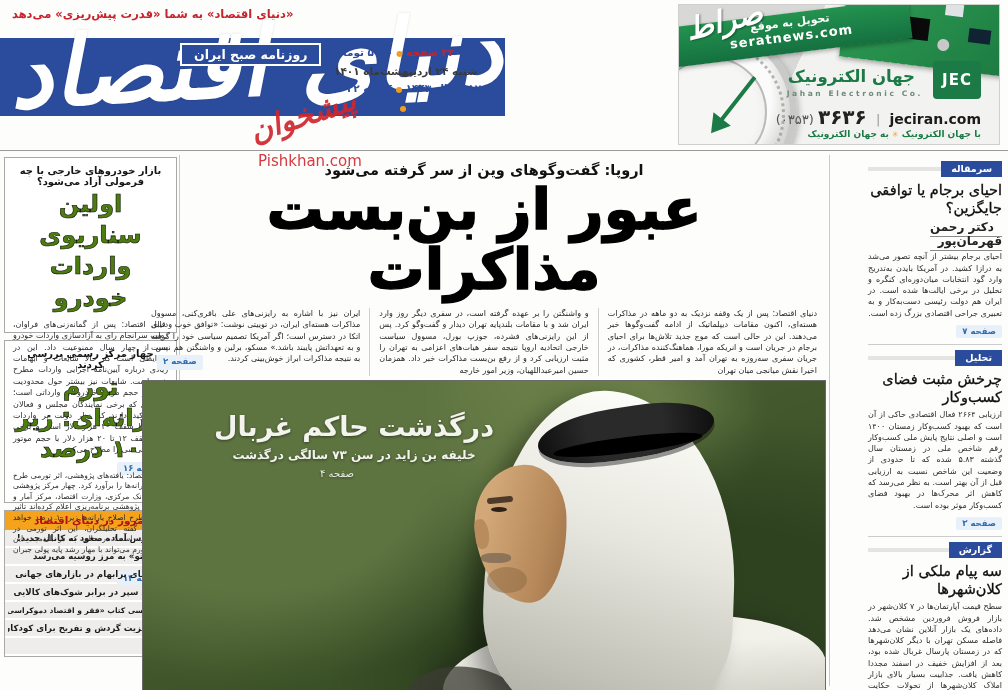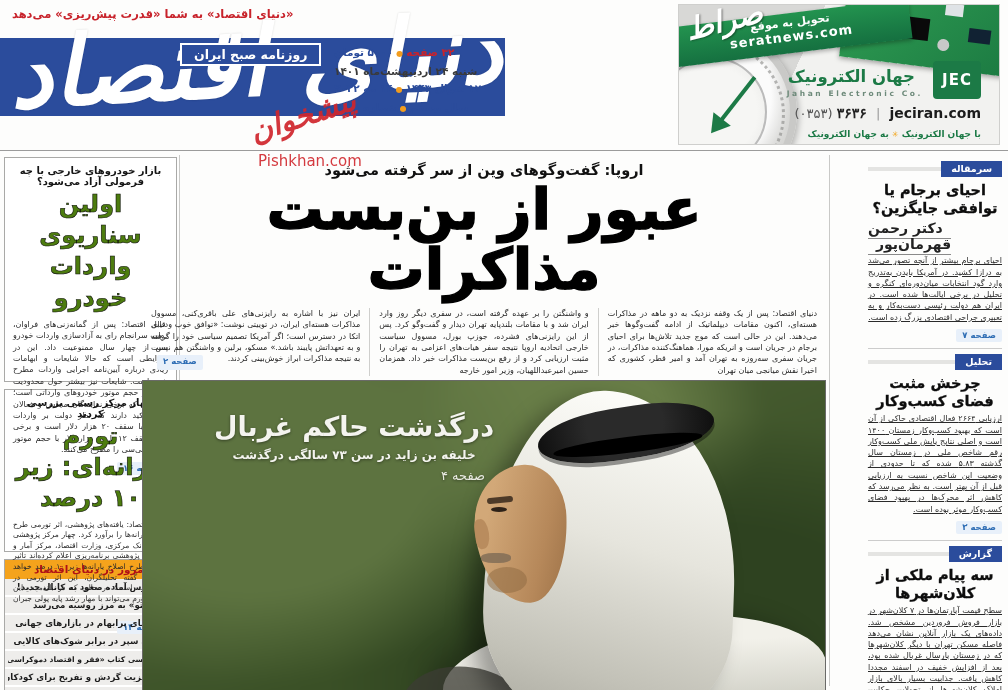--- a/index.html
+++ b/index.html
@@ -29,42 +29,42 @@
   .ad .banner { position:absolute; left:-8px; top:8px; width:240px; height:40px; background:linear-gradient(#23934f,#157040); transform:rotate(-7deg); box-shadow:0 2px 4px rgba(0,0,0,.3); color:#fff; text-align:center; padding-top:3px; }
   .ad .banner .b1 { font-size:11px; font-weight:bold; display:block; }
   .ad .banner .b2 { font-size:13px; font-weight:bold; letter-spacing:1px; display:block; }
   .ad .serat { position:absolute; left:6px; top:-2px; color:#fff; font-size:30px; font-weight:bold; font-style:italic; transform:rotate(-14deg); text-shadow:1px 1px 2px rgba(0,0,0,.4); z-index:5; }
   .ad .pcb { position:absolute; right:-14px; top:-12px; width:170px; height:74px; background:linear-gradient(135deg,#2f9e53,#1c7a42); transform:rotate(7deg); box-shadow:0 2px 5px rgba(0,0,0,.35); }
   .ad .pcb i { position:absolute; background:#123; }
   .ad .brand-fa { position:absolute; right:84px; top:62px; color:#1c7a46; font-size:16.5px; font-weight:bold; direction:rtl; }
   .ad .brand-en { position:absolute; right:76px; top:84px; color:#6d8a7a; font-size:7.5px; font-weight:bold; letter-spacing:2.6px; }
   .ad .jec { position:absolute; right:18px; top:56px; width:48px; height:38px; background:#1c7a46; border-radius:4px; color:#fff; font-size:15px; font-weight:bold; text-align:center; line-height:38px; letter-spacing:1px; }
   .ad .phones { position:absolute; right:18px; top:100px; font-size:13px; color:#222; white-space:nowrap; }
-  .ad .phones .big { font-size:14px; font-weight:bold;font-family:Liberation Serif, serif; }
+  .ad .phones .big { font-size:20px; font-weight:bold; }
   .ad .phones .code { font-size:13px; color:#555;margin-top:13px; }
   .ad .phones .bar { color:#999; padding:0 5px; }
   .ad .phones .site { font-weight:bold; font-size:14px; color:#1b1b1b; }
   .ad .tagline { position:absolute; right:18px; top:124px; font-size:9px; font-weight:bold; color:#1c7a46; direction:rtl; }
   .ad .sun { color:#f2a71f; font-size:8px; padding:0 3px; }
 
   
   .vr { position:absolute; top:155px; bottom:4px; width:1px; background:#c9c9c7; }
   
 
   
   .sidebar { position:absolute; top:156px; right:6px; width:134px; }
   .sb-block { padding:5px 0 6px; border-bottom:1px solid #ccc; position:relative; }
   .sb-block:last-child { border-bottom:none; }
   .sb-sec { display:flex; align-items:center; margin-bottom:4px; }
   .sb-badge { background:#2b4c9c; color:#fff; font-size:9.5px; font-weight:bold; padding:2px 10px 3px; }
   .sb-sec::after { content:""; flex:1; height:4px; background:#e4e4e2; }
-  .sb-title { font-size:14.5px; font-weight:bold; color:#0d0d0d; text-align:center; line-height:1.25; margin-bottom:3px; -webkit-text-stroke:.3px #0d0d0d; }
-  .sb-byline { text-align:left; font-size:14px; font-weight:bold; color:#222; margin-bottom:3px; }
+  .sb-title { font-size:14.5px; font-weight:normal; color:#0d0d0d; line-height:1.25; margin-bottom:3px; -webkit-text-stroke:.3px #0d0d0d; }
+  .sb-byline { text-align:right; font-size:12px; font-weight:bold; color:#222; margin-bottom:3px; }
   .sb-byline span { border-bottom:1px solid #8a8a8a; padding:0 8px 2px; }
-  .sb-body { font-size:8px; line-height:11.3px; color:#2a2a2a; text-align:justify;text-decoration:underline; }
+  .sb-body { font-size:8px; line-height:11.3px; color:#2a2a2a; text-align:justify; }
   .pref { display:inline-block; margin-top:3px; background:#e8f0fa; color:#2e6db4; font-size:8.5px; font-weight:bold; padding:1px 6px 2px; border-radius:2px; }
 
   
   .leftcol { position:absolute; top:157px; left:4px; width:173px; }
   .lbox { border:1px solid #a9a9a7; background:#fff; padding:7px 8px 6px; margin-bottom:7px; }
   .l-kicker { text-align:center; font-size:10px; font-weight:bold; color:#151515; margin-bottom:2px; }
   .l-title { text-align:center; font-size:24px; font-weight:bold; color:#4d7c0f; line-height:1.3; -webkit-text-stroke:.6px #0b0b0b; margin-bottom:5px; }
   .l-body { font-size:8px; line-height:11.4px; color:#2a2a2a; text-align:justify; }
   .today { border:1px solid #a9a9a7; background:#fff; }
   .t-head { background:#f5a31c; color:#b01116; font-size:10.5px; font-weight:bold; text-align:center; padding:3px 0 4px; }
@@ -99,21 +99,21 @@
   .brow { position:absolute; left:344px; top:116px; width:26px; height:6px; background:#4d3a28; border-radius:3px; transform:rotate(-6deg); }
   .eye { position:absolute; left:348px; top:126px; width:16px; height:5px; background:#2e2218; border-radius:50%; }
   .nose { position:absolute; left:332px; top:138px; width:14px; height:30px; background:#b98c5e; border-radius:40% 60% 60% 40%; transform:rotate(-8deg); }
   .moust { position:absolute; left:338px; top:172px; width:30px; height:10px; background:#7d6a55; border-radius:40%; opacity:.8; }
   .chinshadow { position:absolute; left:344px; top:186px; width:40px; height:26px; background:#8f6b44; border-radius:50%; opacity:.55; }
   .cloak { position:absolute; left:300px; top:236px; width:384px; height:140px; background:linear-gradient(#f2f1ea 20%,#ccccc2 70%,#b0b0a6); border-radius:46% 40% 0 0; transform:rotate(-3deg); box-shadow:-18px -4px 24px rgba(0,0,0,.25); }
   .shoulder-dark { position:absolute; left:258px; top:286px; width:130px; height:90px; background:#3c3c34; border-radius:50% 50% 0 0; transform:rotate(8deg); opacity:.75; }
   .photo-cap { position:absolute; left:46px; top:30px; width:330px; text-align:center; color:#f4f4ef; direction:rtl; z-index:5; text-shadow:0 1px 3px rgba(0,0,0,.45); }
   .pc-title { font-size:27px; font-weight:bold; letter-spacing:0; }
   .pc-sub { font-size:12px; font-weight:bold; margin-top:6px; }
-  .pc-page { font-size:13px; margin-top:6px; text-align:right; padding-right:34px; opacity:.92; }
+  .pc-page { font-size:10px; margin-top:6px; text-align:center; padding-right:34px; opacity:.92; }
 </style>
 </head>
 <body>
 
 <div class="page">
 
   <div class="slogan">«دنیای اقتصاد» به شما «قدرت پیش‌ریزی» می‌دهد</div>
   <div class="band"></div>
   <div class="mast-script">دنیای اقتصاد</div>
   <div class="morning-box">روزنامه صبح ایران</div>
@@ -191,21 +191,21 @@
         </div>
       <h3 class="sb-title">سه پیام ملکی از کلان‌شهرها</h3>
       <p class="sb-body">سطح قیمت آپارتمان‌ها در ۷ کلان‌شهر در بازار فروش فروردین مشخص شد. داده‌های یک بازار آنلاین نشان می‌دهد فاصله مسکن تهران با دیگر کلان‌شهرها که در زمستان پارسال غربال شده بود، بعد از افزایش خفیف در اسفند مجددا کاهش یافت. جذابیت بسیار بالای بازار املاک کلان‌شهرها از تحولات حکایت دارد؛ سه سطح تورم ملکی تصویر شده است.</p>
 
     </div>
 
   </aside>
 
   <aside class="leftcol">
 
-    <div class="lbox" style="height:225px">
+    <div class="lbox" style="height:176px">
       <div class="l-kicker">بازار خودروهای خارجی با چه فرمولی آزاد می‌شود؟</div>
       <h2 class="l-title">اولین سناریوی واردات خودرو</h2>
       <p class="l-body">دنیای اقتصاد: پس از گمانه‌زنی‌های فراوان، دولت سرانجام رای به آزادسازی واردات خودرو پس از چهار سال ممنوعیت داد. این در شرایطی است که حالا شایعات و ابهامات زیادی درباره آیین‌نامه اجرایی واردات مطرح شده است. شایعات نیز بیشتر حول محدودیت قیمت و حجم موتور خودروهای وارداتی است؛ به‌طوری که برخی نمایندگان مجلس و فعالان بازار تاکید دارند که نظر دولت بر واردات خودرو با سقف ۲۰ هزار دلار است و برخی دیگر سقف ۱۲ تا ۲۰ هزار دلار با حجم موتور ۱۰۰۰ سی‌سی را مطرح می‌کنند.</p>
       <span class="pref">صفحه ۱۶</span>
     </div>
 
     <div class="lbox" style="height:163px">
       <div class="l-kicker">چهار مرکز رسمی بررسی کردند</div>
       <h2 class="l-title">تورم یارانه‌ای: زیر ۱۰ درصد</h2>
       <p class="l-body" style="font-size:7.6px;line-height:10.6px">دنیای اقتصاد: یافته‌های پژوهشی، اثر تورمی طرح اصلاح یارانه‌ها را برآورد کرد. چهار مرکز پژوهشی شامل بانک مرکزی، وزارت اقتصاد، مرکز آمار و موسسه پژوهشی برنامه‌ریزی اعلام کرده‌اند تاثیر تورمی طرح اصلاح یارانه‌ها زیر ۱۰ درصد خواهد بود. به گفته تحلیلگران، این اثر تورمی در کوتاه‌مدت است؛ در حالی که در بلندمدت این اضافه تورم می‌تواند با مهار رشد پایه پولی جبران شود.</p>

